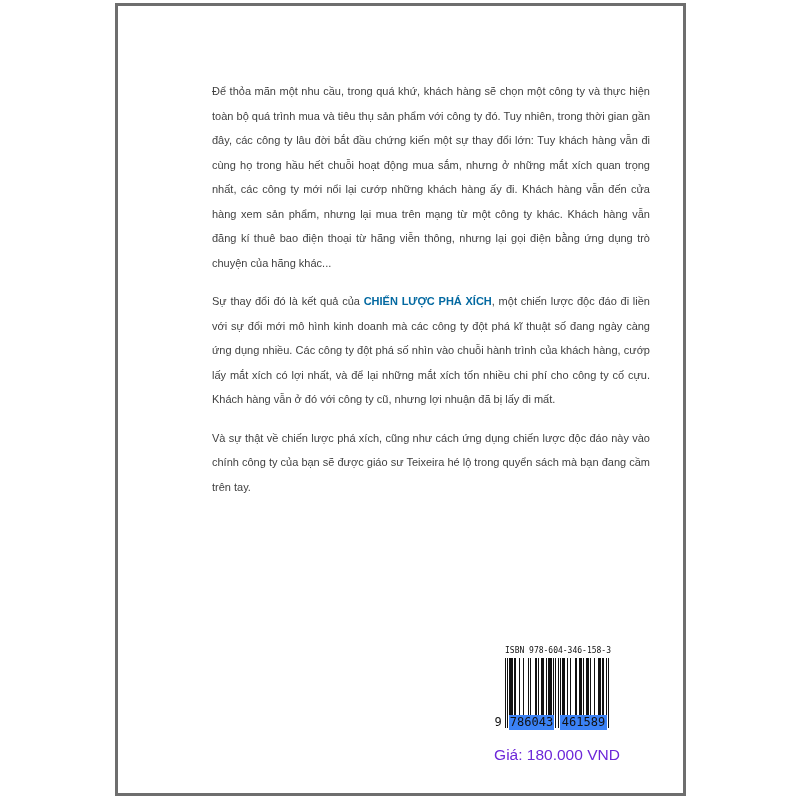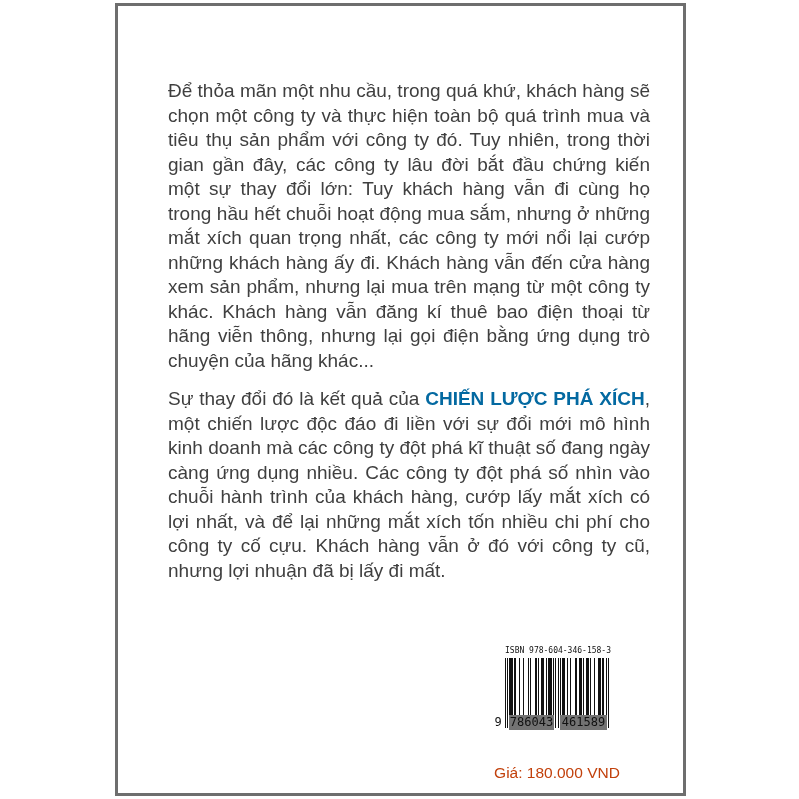--- a/index.html
+++ b/index.html
@@ -13,23 +13,24 @@
   .page {
     position: absolute;
     left: 115px; top: 3px;
     width: 571px; height: 793px;
     border: 3px solid #6e6e6e;
     background: #ffffff;
   }
   .text-block {
     padding: 73px 33px 0 50px;
     color: #3f3f3f;
-    font-size: 19px;
+    font-size: 11px;
     line-height: 24.5px;
     text-align: justify;
+    margin-left: 44px;
   }
   .text-block p { margin-bottom: 14px; }
   .highlight {
     color: #0369a1;
     font-weight: 700;
   }
   .barcode-block {
     position: absolute;
     top: 640px;
     right: 74px;
@@ -50,50 +51,51 @@
     height: 72px;
   }
   .barcode svg {
     position: absolute; left: 0; top: 0;
     fill: #111;
   }
   .bc-digit {
     position: absolute;
     top: 57px;
     height: 15px;
-    background: #737373;
+    background: #3b82f6;
     font-family: "DejaVu Sans Mono", "Liberation Mono", monospace;
     font-size: 12px;
     line-height: 14px;
     color: #111;
     text-align: center;
     white-space: nowrap;
   }
   .bc-lead   { left: -12px; width: 10px; background: transparent; }
   .bc-group1 { left: 4px;  width: 45px; }
   .bc-group2 { left: 55px; width: 47px; }
   .price {
-    margin-top: 34px;
+    margin-top: 16px;
     position: relative;
     left: 50%;
     transform: translateX(-50%);
     width: max-content;
     font-size: 15.5px;
-    color: #c2410c;
+    color: #6d28d9;
     white-space: nowrap;
   }
 </style>
 </head>
 <body>
 
 <div class="page">
 
   <div class="text-block">
     <p>Để thỏa mãn một nhu cầu, trong quá khứ, khách hàng sẽ chọn một công ty và thực hiện toàn bộ quá trình mua và tiêu thụ sản phẩm với công ty đó. Tuy nhiên, trong thời gian gần đây, các công ty lâu đời bắt đầu chứng kiến một sự thay đổi lớn: Tuy khách hàng vẫn đi cùng họ trong hầu hết chuỗi hoạt động mua sắm, nhưng ở những mắt xích quan trọng nhất, các công ty mới nổi lại cướp những khách hàng ấy đi. Khách hàng vẫn đến cửa hàng xem sản phẩm, nhưng lại mua trên mạng từ một công ty khác. Khách hàng vẫn đăng kí thuê bao điện thoại từ hãng viễn thông, nhưng lại gọi điện bằng ứng dụng trò chuyện của hãng khác...</p>
     <p><span>Sự thay đổi đó là kết quả của </span><span class="highlight">CHIẾN LƯỢC PHÁ XÍCH</span><span>, một chiến lược độc đáo đi liền với sự đổi mới mô hình kinh doanh mà các công ty đột phá kĩ thuật số đang ngày càng ứng dụng nhiều. Các công ty đột phá số nhìn vào chuỗi hành trình của khách hàng, cướp lấy mắt xích có lợi nhất, và để lại những mắt xích tốn nhiều chi phí cho công ty cố cựu. Khách hàng vẫn ở đó với công ty cũ, nhưng lợi nhuận đã bị lấy đi mất.</span></p>
+    <p>Và sự thật về chiến lược phá xích, cũng như cách ứng dụng chiến lược độc đáo này vào chính công ty của bạn sẽ được giáo sư Teixeira hé lộ trong quyển sách mà bạn đang cầm trên tay.</p>
   </div>
 
   <div class="barcode-block">
     <div class="isbn-label">ISBN 978-604-346-158-3</div>
     <div class="barcode">
       <svg width="104" height="70" viewBox="0 0 95 70" preserveAspectRatio="none" shape-rendering="crispEdges">
           <rect x="0" y="0" width="1" height="70"></rect>
           <rect x="2" y="0" width="1" height="70"></rect>
           <rect x="4" y="0" width="1" height="57"></rect>
           <rect x="5" y="0" width="1" height="57"></rect>

